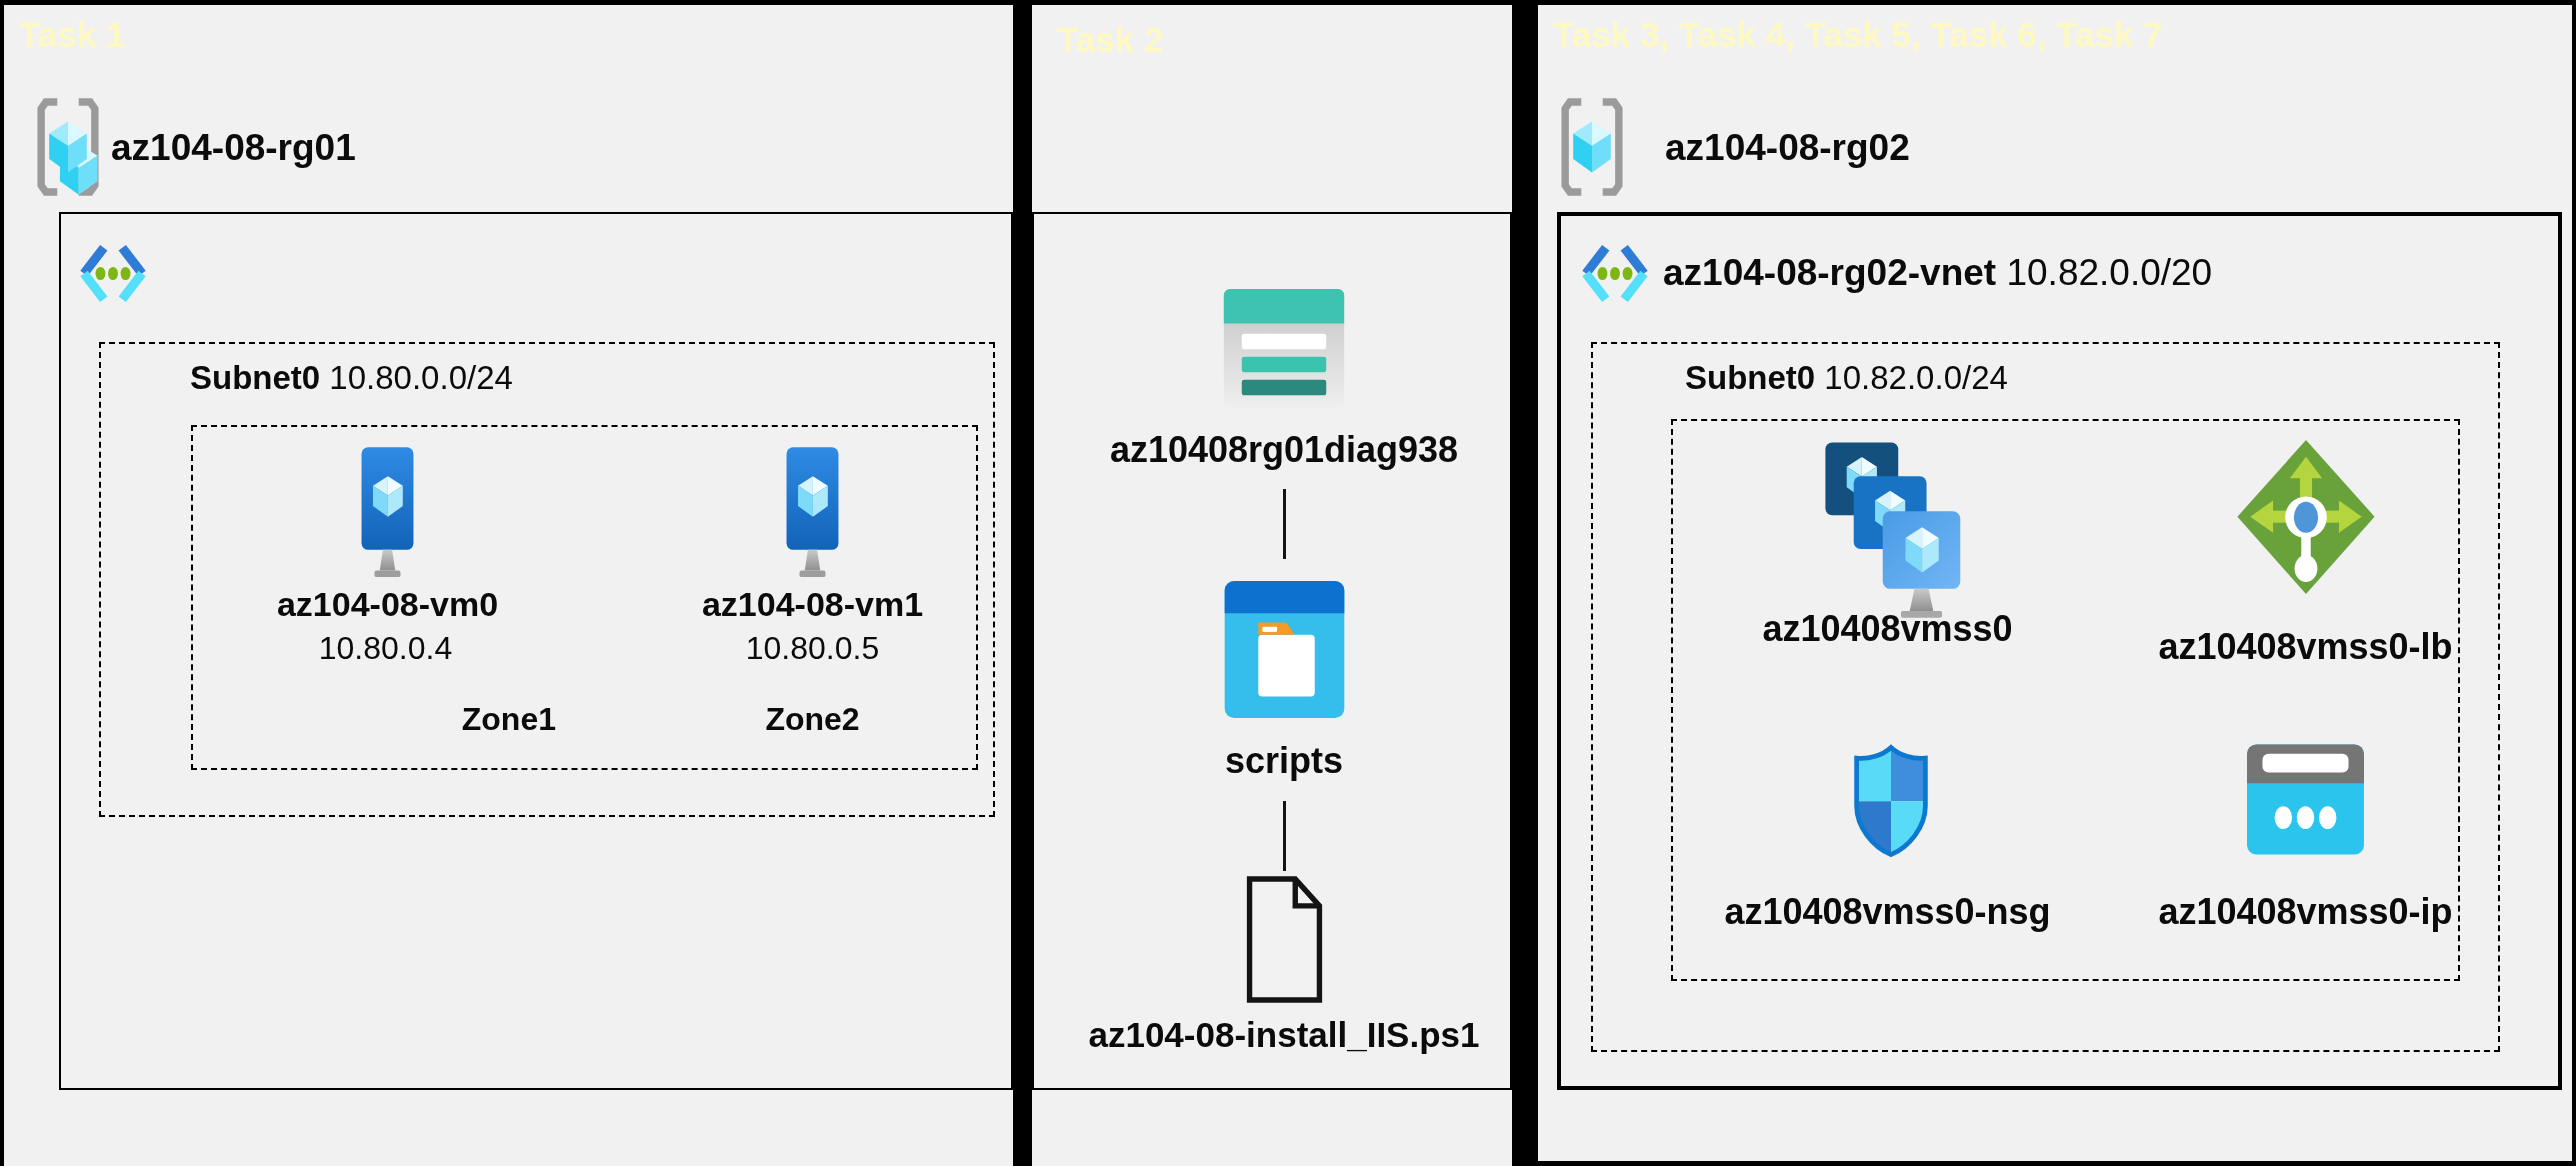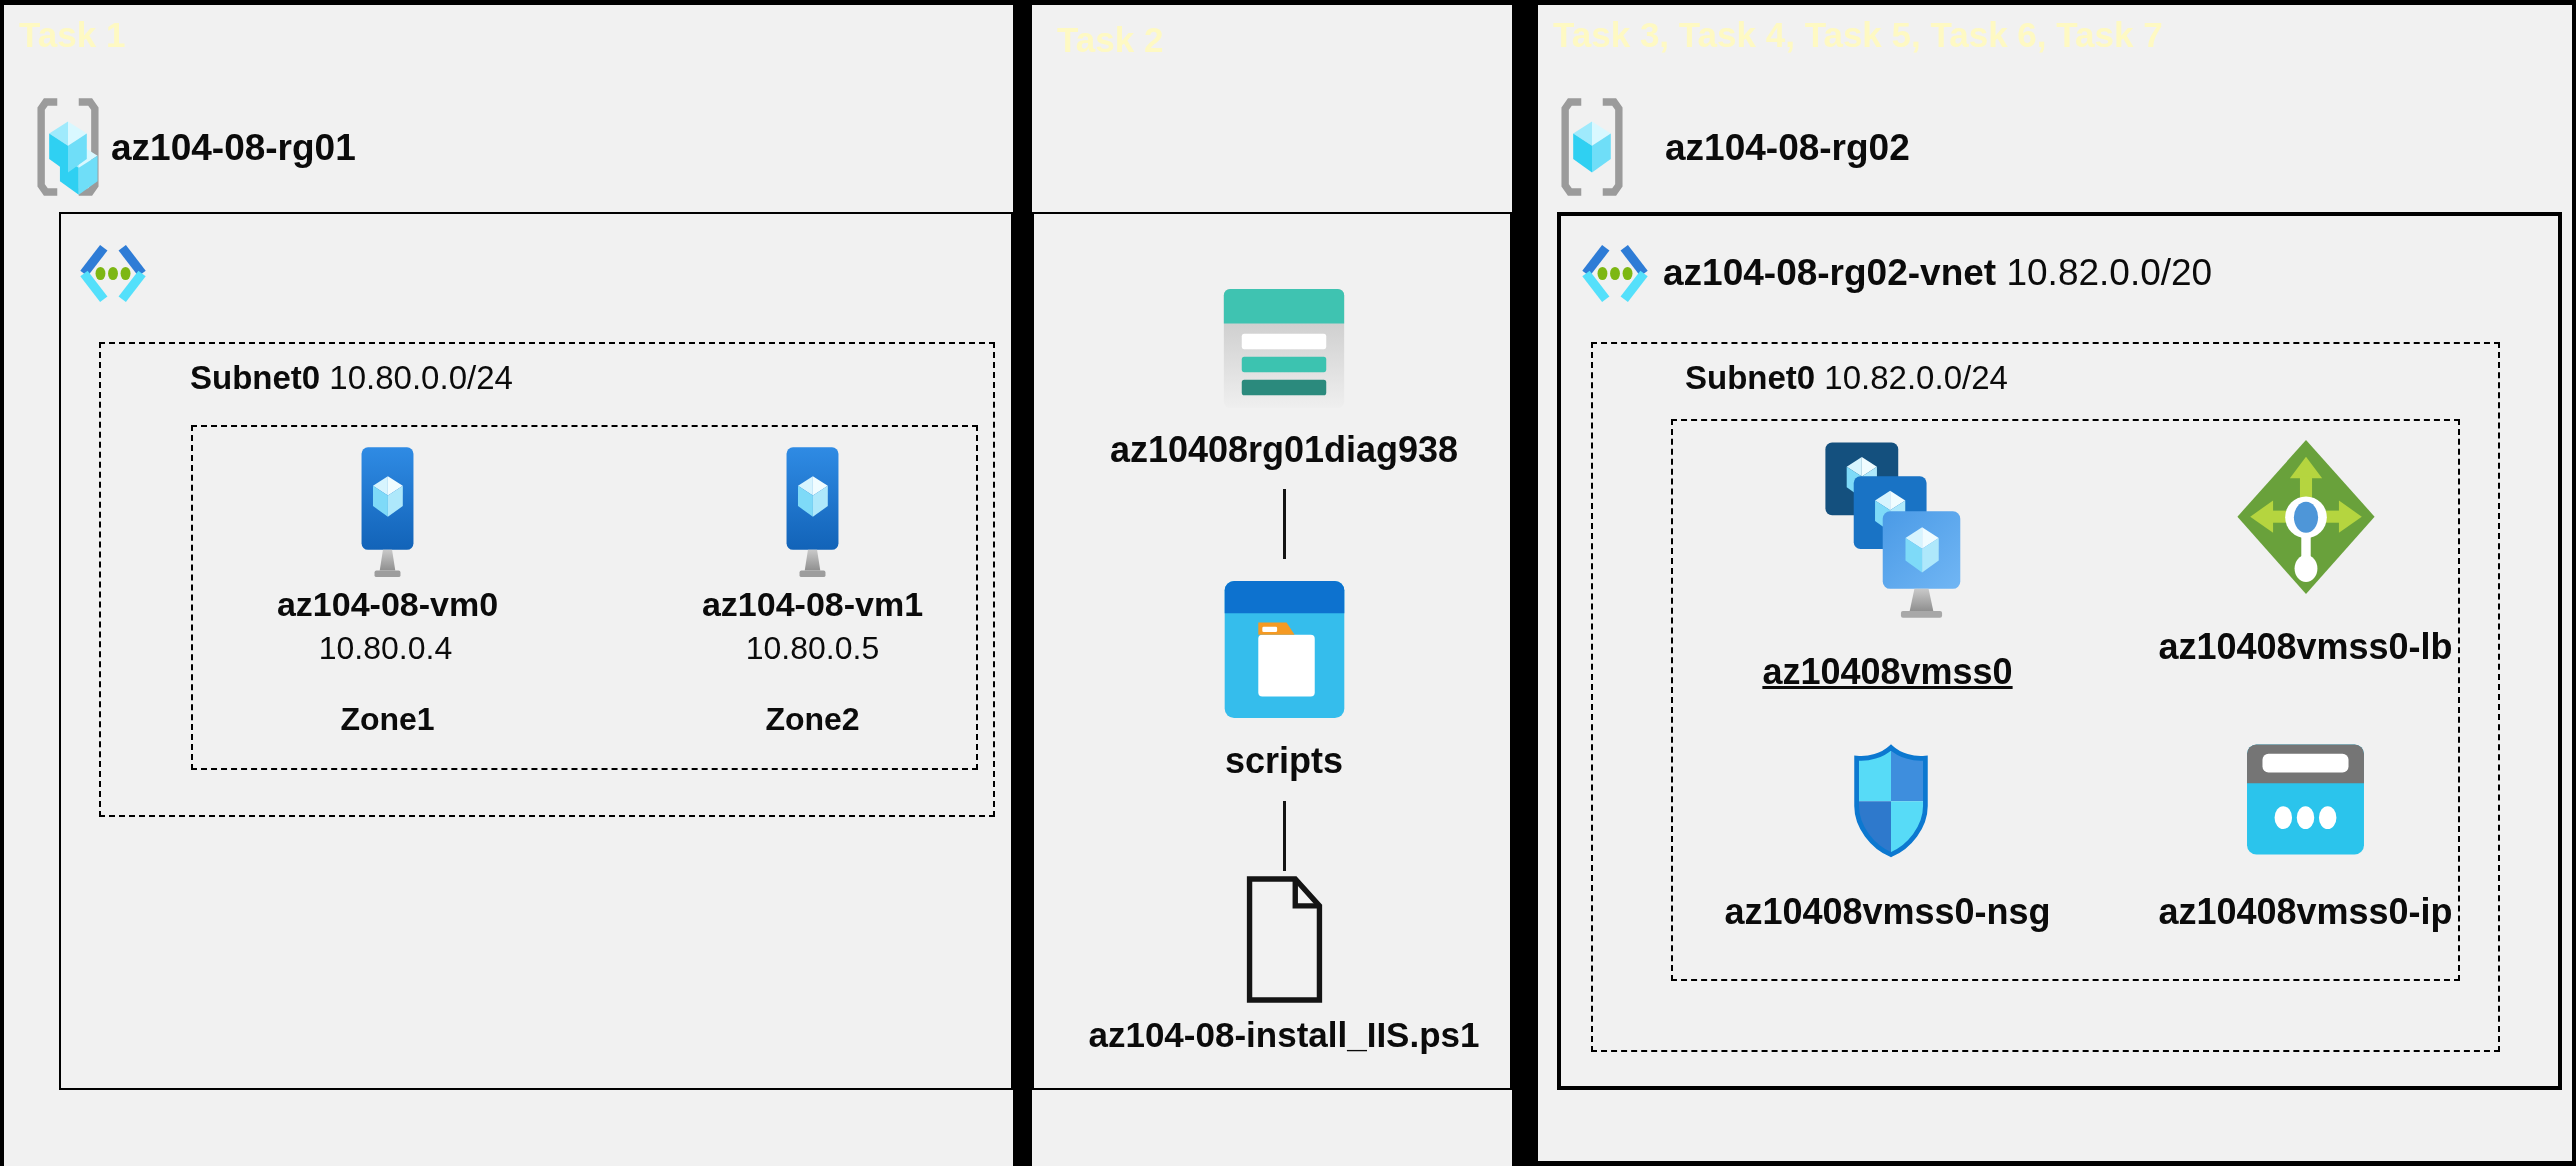--- a/index.html
+++ b/index.html
@@ -105,21 +105,21 @@
       <rect x="10" y="2" width="80" height="158" rx="10" fill="url(#vmScreen)"></rect>
       <g transform="translate(26,45) scale(0.82)">
           <use href="#minicube"></use>
         </g>
       <polygon points="43,160 57,160 62,192 38,192" fill="url(#standGrad)"></polygon>
       <rect x="30" y="192" width="40" height="10" rx="3" fill="#9d9d9d"></rect>
     </svg>
   </div>
   <div class="abs center vm-name" style="left:219px;top:585px;width:337px;">az104-08-vm0</div>
   <div class="abs center vm-ip" style="left:217px;top:630px;width:337px;">10.80.0.4</div>
-  <div class="abs center vm-zone" style="left:219px;top:701px;width:337px;">Zone1</div>
+  <div class="abs center vm-zone" style="left:219px;top:701px;width:337px;text-align:right;">Zone1</div>
 
   <div class="abs" style="left:780px;top:446px;">
     <svg width="65" height="135" viewBox="0 0 100 208">
       <rect x="10" y="2" width="80" height="158" rx="10" fill="url(#vmScreen)"></rect>
       <g transform="translate(26,45) scale(0.82)">
           <use href="#minicube"></use>
         </g>
       <polygon points="43,160 57,160 62,192 38,192" fill="url(#standGrad)"></polygon>
       <rect x="30" y="192" width="40" height="10" rx="3" fill="#9d9d9d"></rect>
     </svg>
@@ -220,21 +220,21 @@
           <use href="#minicube"></use>
         </g>
       <rect x="93" y="110" width="115" height="115" rx="11" fill="url(#sq3Grad)"></rect>
       <g transform="translate(125,132) scale(0.88)">
           <use href="#minicube"></use>
         </g>
       <polygon points="140,225 161,225 168,258 133,258" fill="url(#standGrad)"></polygon>
       <rect x="120" y="258" width="61" height="10" rx="3" fill="#a8a8a8"></rect>
     </svg>
   </div>
-  <div class="abs center r3-label" style="left:1719px;top:651px;width:337px;text-decoration:underline;">az10408vmss0</div>
+  <div class="abs center r3-label" style="left:1719px;top:608px;width:337px;">az10408vmss0</div>
 
   <div class="abs" style="left:2235px;top:438px;">
     <svg width="142" height="158" viewBox="0 0 210 235">
       <polygon points="105,3 207,117 105,232 3,117" fill="#69a13b"></polygon>
       <polygon points="105,28 129,60 81,60" fill="#b5d53f"></polygon>
       <rect x="96" y="58" width="18" height="52" fill="#b5d53f"></rect>
       <polygon points="22,117 56,93 56,141" fill="#b5d53f"></polygon>
       <rect x="52" y="108" width="52" height="18" fill="#b5d53f"></rect>
       <polygon points="188,117 154,93 154,141" fill="#b5d53f"></polygon>
       <rect x="106" y="108" width="52" height="18" fill="#b5d53f"></rect>

